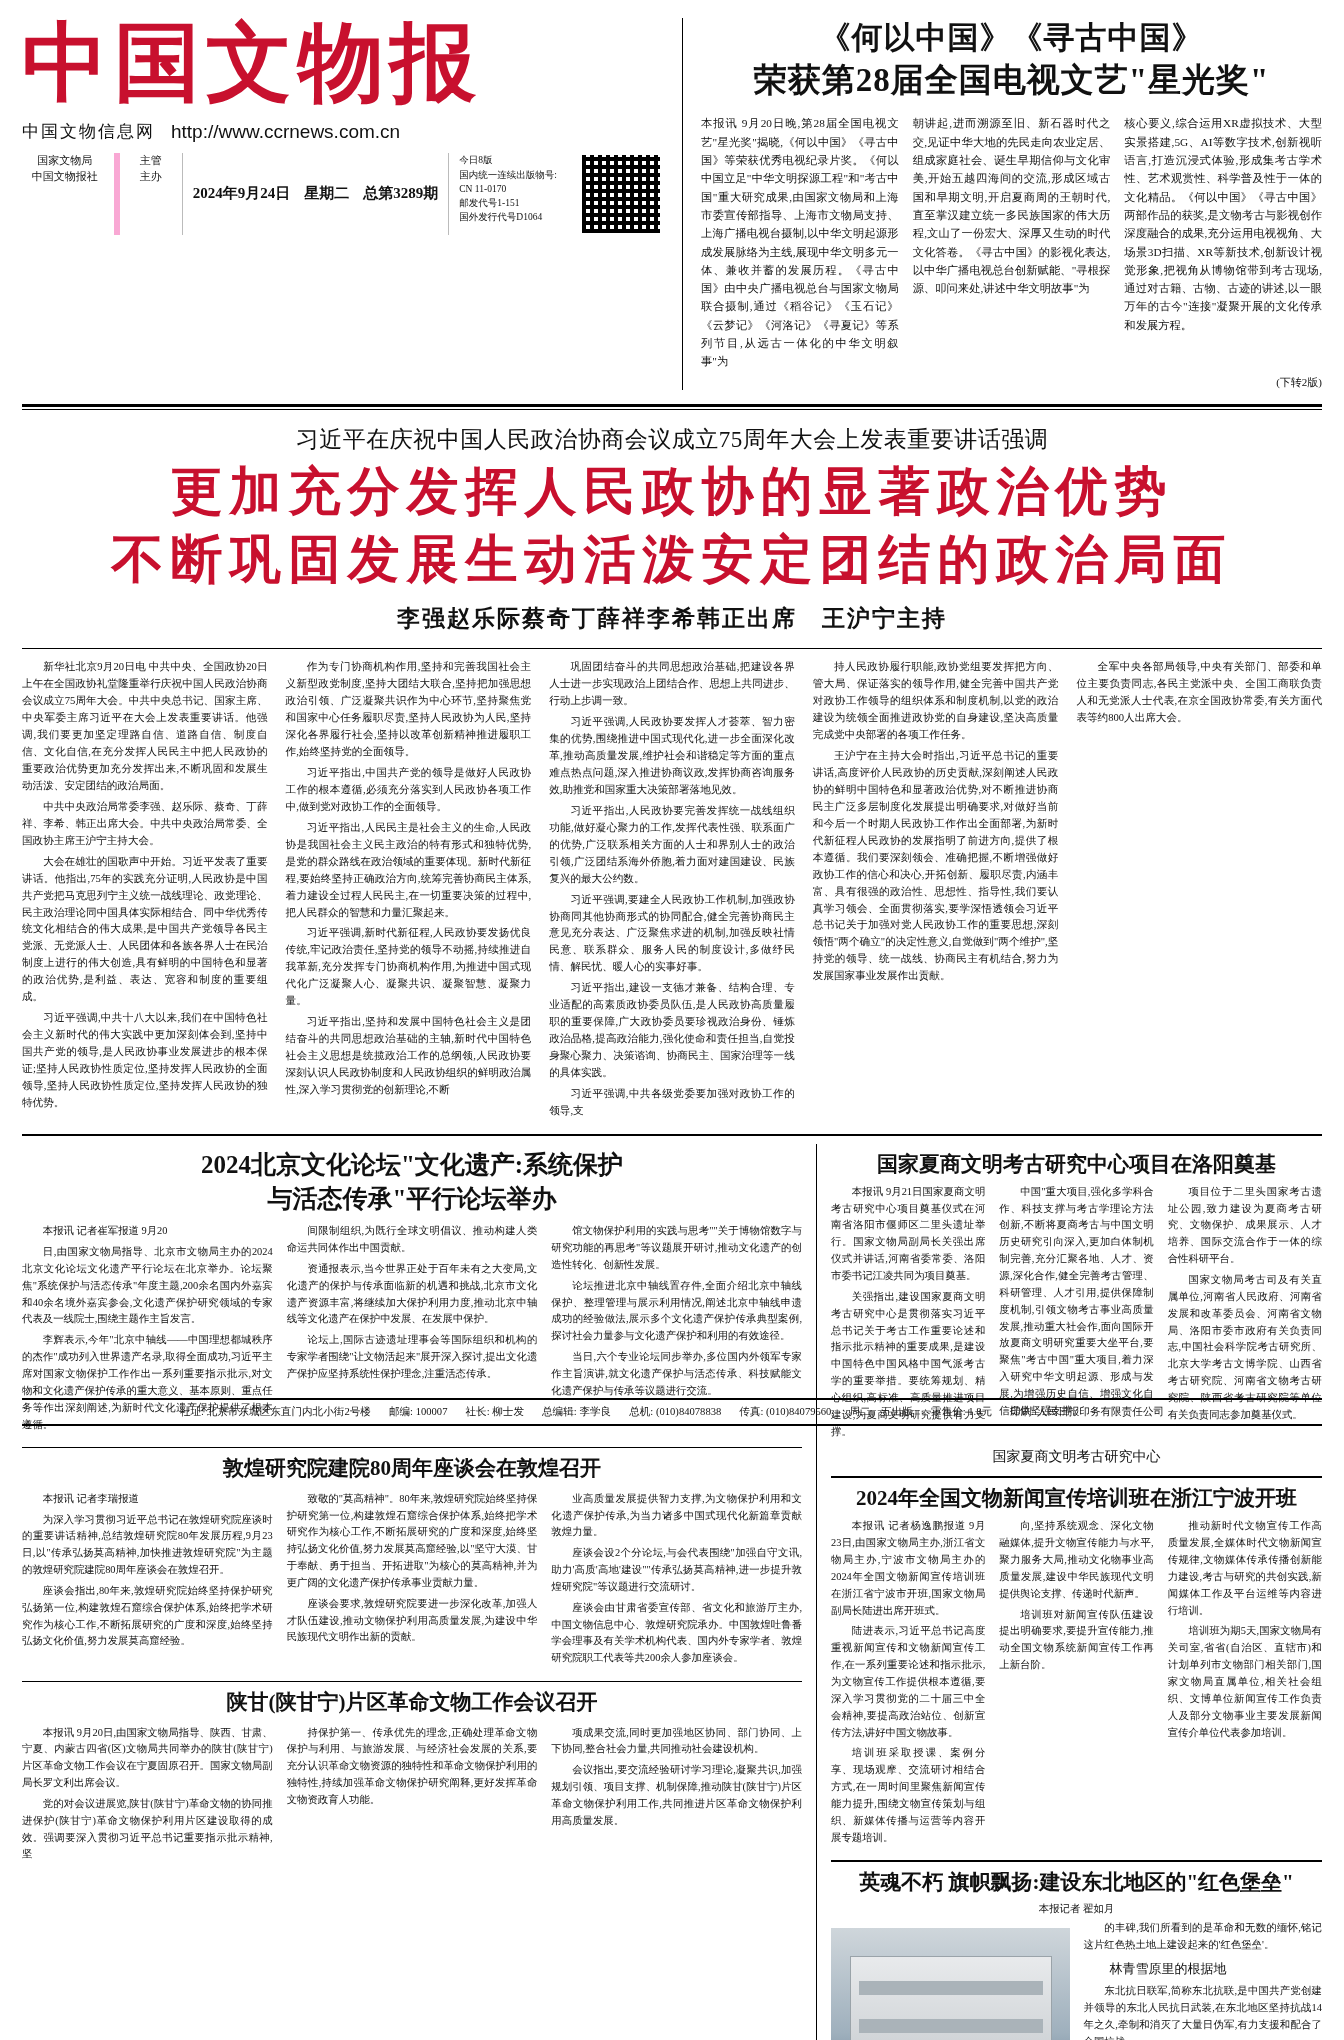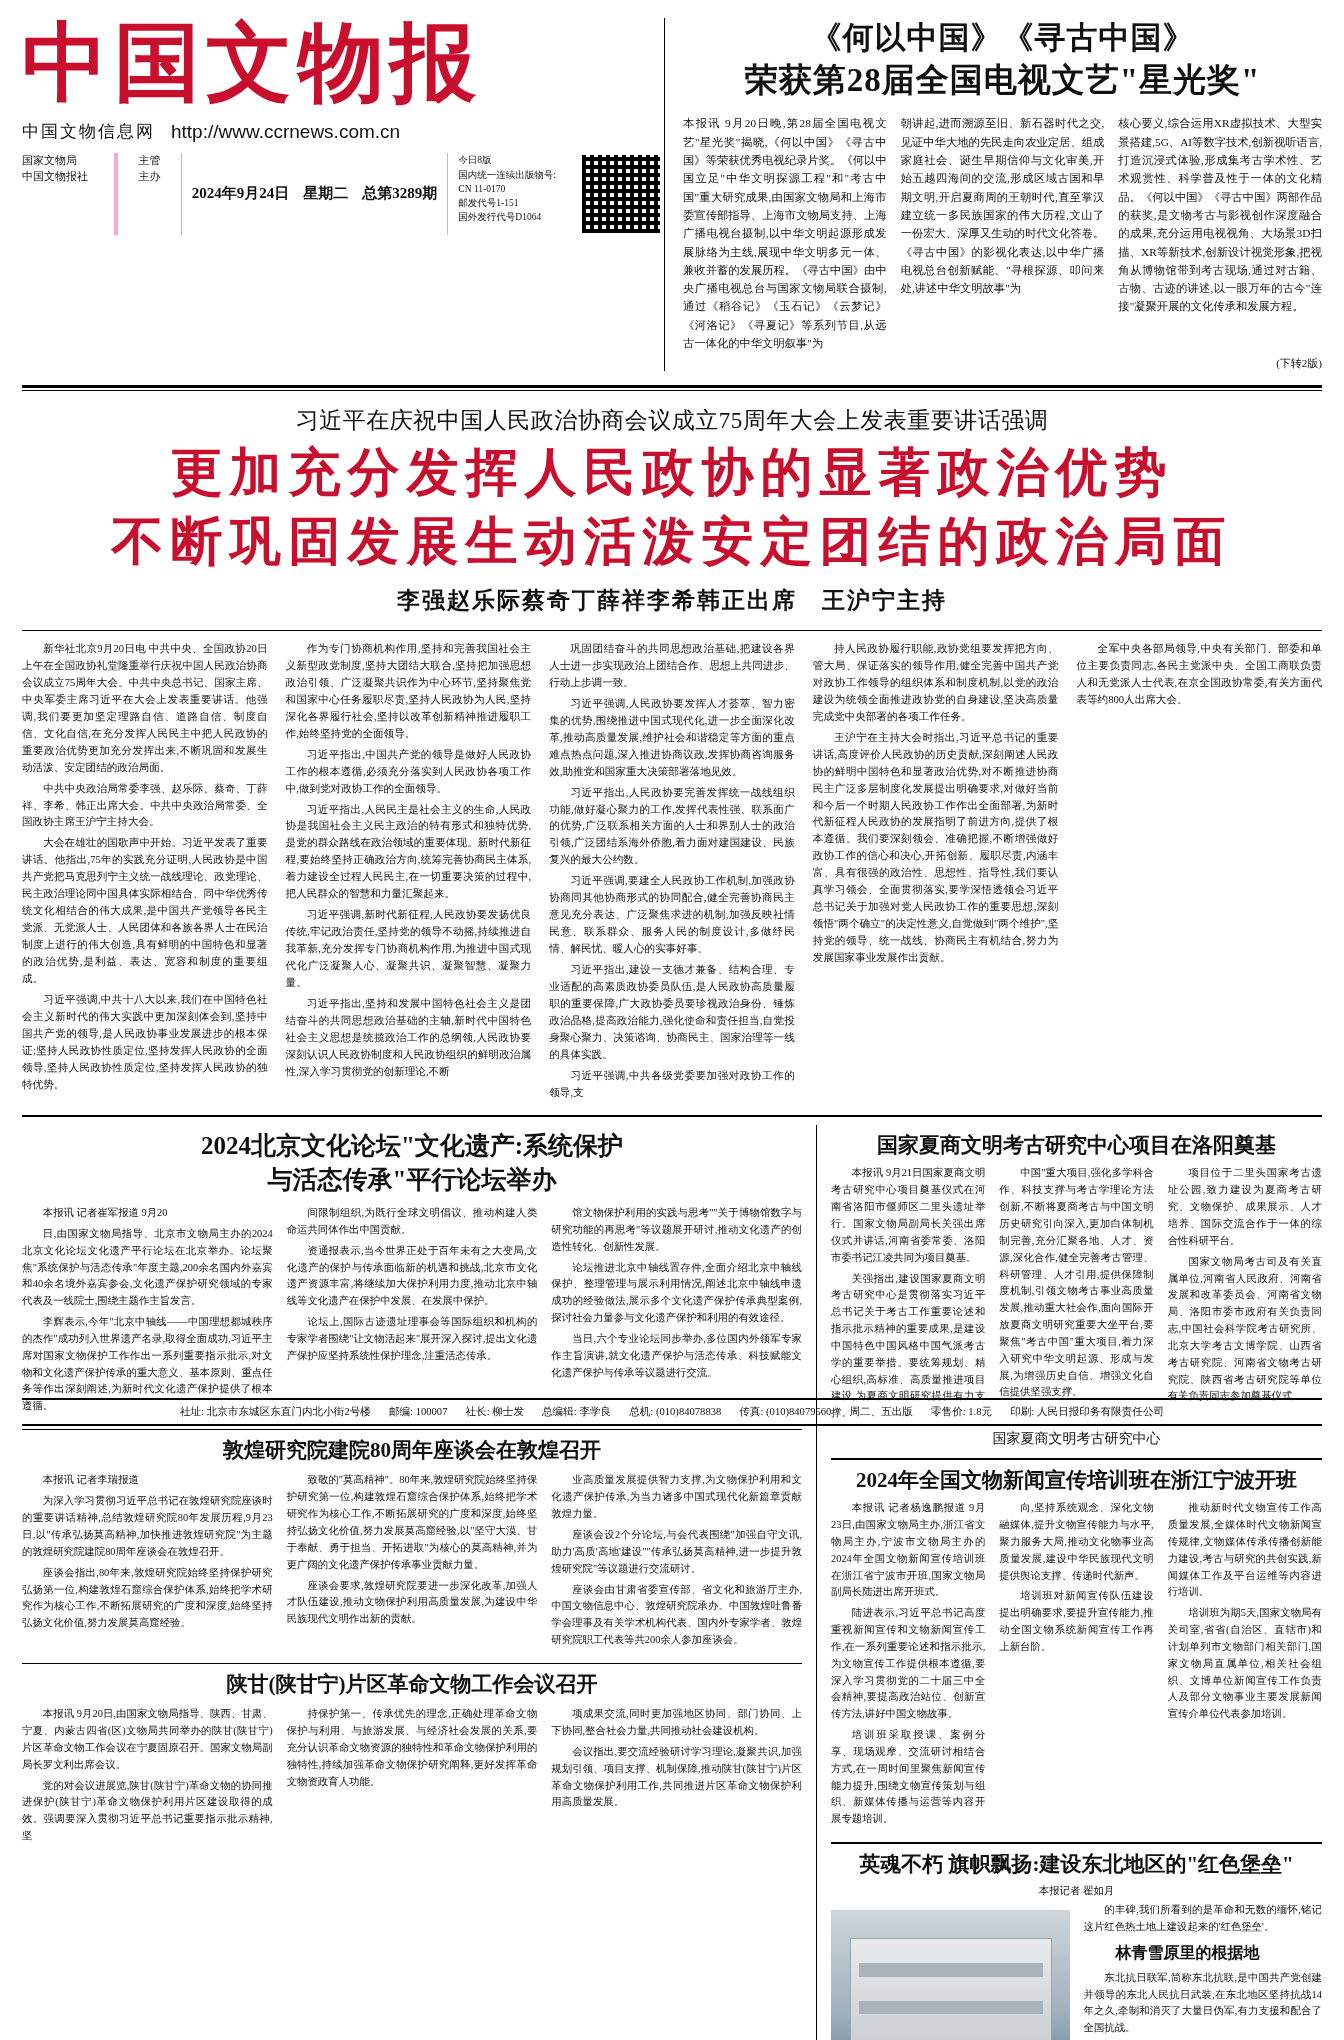--- a/index.html
+++ b/index.html
@@ -6,30 +6,30 @@
   body{width:1344px;height:2040px;font-family:"Liberation Serif","DejaVu Serif",serif;color:#111;}
   .page{width:1344px;height:1436px;position:relative;box-sizing:border-box;padding:18px 22px 0 22px;}
   
   .masthead{display:flex;align-items:flex-start;}
   .mh-left{width:640px;flex:0 0 640px;}
   .logo{font-family:"Liberation Serif",serif;font-weight:bold;font-size:86px;color:#c8102e;letter-spacing:6px;line-height:1.05;white-space:nowrap;}
   .logo-sub{margin-top:12px;display:flex;align-items:flex-end;gap:16px;}
   .logo-sub .cn{font-size:17px;color:#111;letter-spacing:2px;}
   .logo-sub .url{font-size:19px;color:#111;font-family:"Liberation Sans",sans-serif;}
   .mh-meta{margin-top:10px;display:flex;align-items:stretch;font-size:11px;line-height:1.45;}
-  .mh-meta .org{width:120px;border-right:4px solid #f9a8d4;padding-right:6px;}
+  .mh-meta .org{width:120px;border-right:6px solid #f9a8d4;padding-right:6px;text-align:center;}
   .mh-meta .org div{white-space:nowrap;}
   .mh-meta .role{width:34px;text-align:center;border-right:1px solid #bbb;padding:0 19px;}
   .mh-meta .date{padding:0 10px;font-size:15px;font-weight:bold;display:flex;align-items:center;gap:14px;white-space:nowrap;border-right:1px solid #bbb;}
   .mh-meta .misc{padding-left:10px;font-size:9.5px;line-height:1.5;}
   .qr{width:78px;height:78px;margin-left:16px;background:
      repeating-linear-gradient(0deg,#000 0 4px,#fff 4px 8px),
      repeating-linear-gradient(90deg,#000 0 4px,rgba(255,255,255,0) 4px 8px);
      background-blend-mode:multiply;border:2px solid #fff;flex:0 0 78px;align-self:flex-end;}
-  .mh-right{flex:1;padding-left:18px;border-left:1px solid #000;margin-left:2px;}
+  .mh-right{flex:1;padding-left:18px;border-left:1px solid #000;margin-left:20px;}
   .hl-title{font-size:31px;font-weight:bold;text-align:center;letter-spacing:1px;line-height:1.32;}
   .hl-title .l2{font-size:33px;}
   .hl-cols{display:flex;gap:14px;margin-top:12px;}
   .hl-col{flex:1;font-size:11.3px;line-height:1.62;text-align:justify;}
   .jump{text-align:right;font-size:11px;margin-top:4px;}
   
   .rule-thick{border-top:3px solid #000;margin:14px 0 0 0;}
   .rule-thin{border-top:1px solid #000;margin-top:2px;}
   .kicker{font-size:23px;font-weight:normal;text-align:center;margin-top:14px;letter-spacing:.5px;}
   .big1,.big2{font-size:52px;font-weight:bold;color:#c8102e;text-align:center;letter-spacing:7px;line-height:1.2;margin-top:6px;}
@@ -54,21 +54,21 @@
   .nohr{text-indent:0;}
   .divider{border-top:1px solid #000;margin:10px 0 6px;}
   .divider2{border-top:2px solid #000;margin:10px 0 6px;}
   .photo{width:100%;height:232px;background:linear-gradient(#cfd6db,#9fb0bd 45%,#7f94a5 60%,#6d8496);position:relative;overflow:hidden;margin-top:8px;}
   .photo .bldg{position:absolute;left:8%;top:12%;width:84%;height:58%;background:linear-gradient(#e8eaec,#c3c8cc);border:1px solid #9aa3a9;}
   .photo .bldg:before{content:"";position:absolute;left:4%;top:18%;width:92%;height:10%;background:#aab3b9;}
   .photo .bldg:after{content:"";position:absolute;left:4%;top:46%;width:92%;height:10%;background:#aab3b9;}
   .caption{font-size:14px;text-align:center;margin-top:4px;}
   .rtitle{font-size:21px;font-weight:bold;text-align:center;margin:6px 0 6px;}
   .byline-c{font-size:10.4px;text-align:center;margin-bottom:4px;}
-  .subhead{font-size:16px;font-weight:bold;margin:6px 0 3px;}
+  .subhead{font-size:13px;font-weight:normal;margin:6px 0 3px;}
   
   .footer{position:absolute;left:22px;right:22px;bottom:10px;border-top:2px solid #000;border-bottom:2px solid #000;padding:5px 0;font-size:10.6px;display:flex;justify-content:center;gap:18px;flex-wrap:wrap;}
 </style>
 </head>
 <body>
 
 <div class="page">
 
   <div class="masthead">
     <div class="mh-left">

